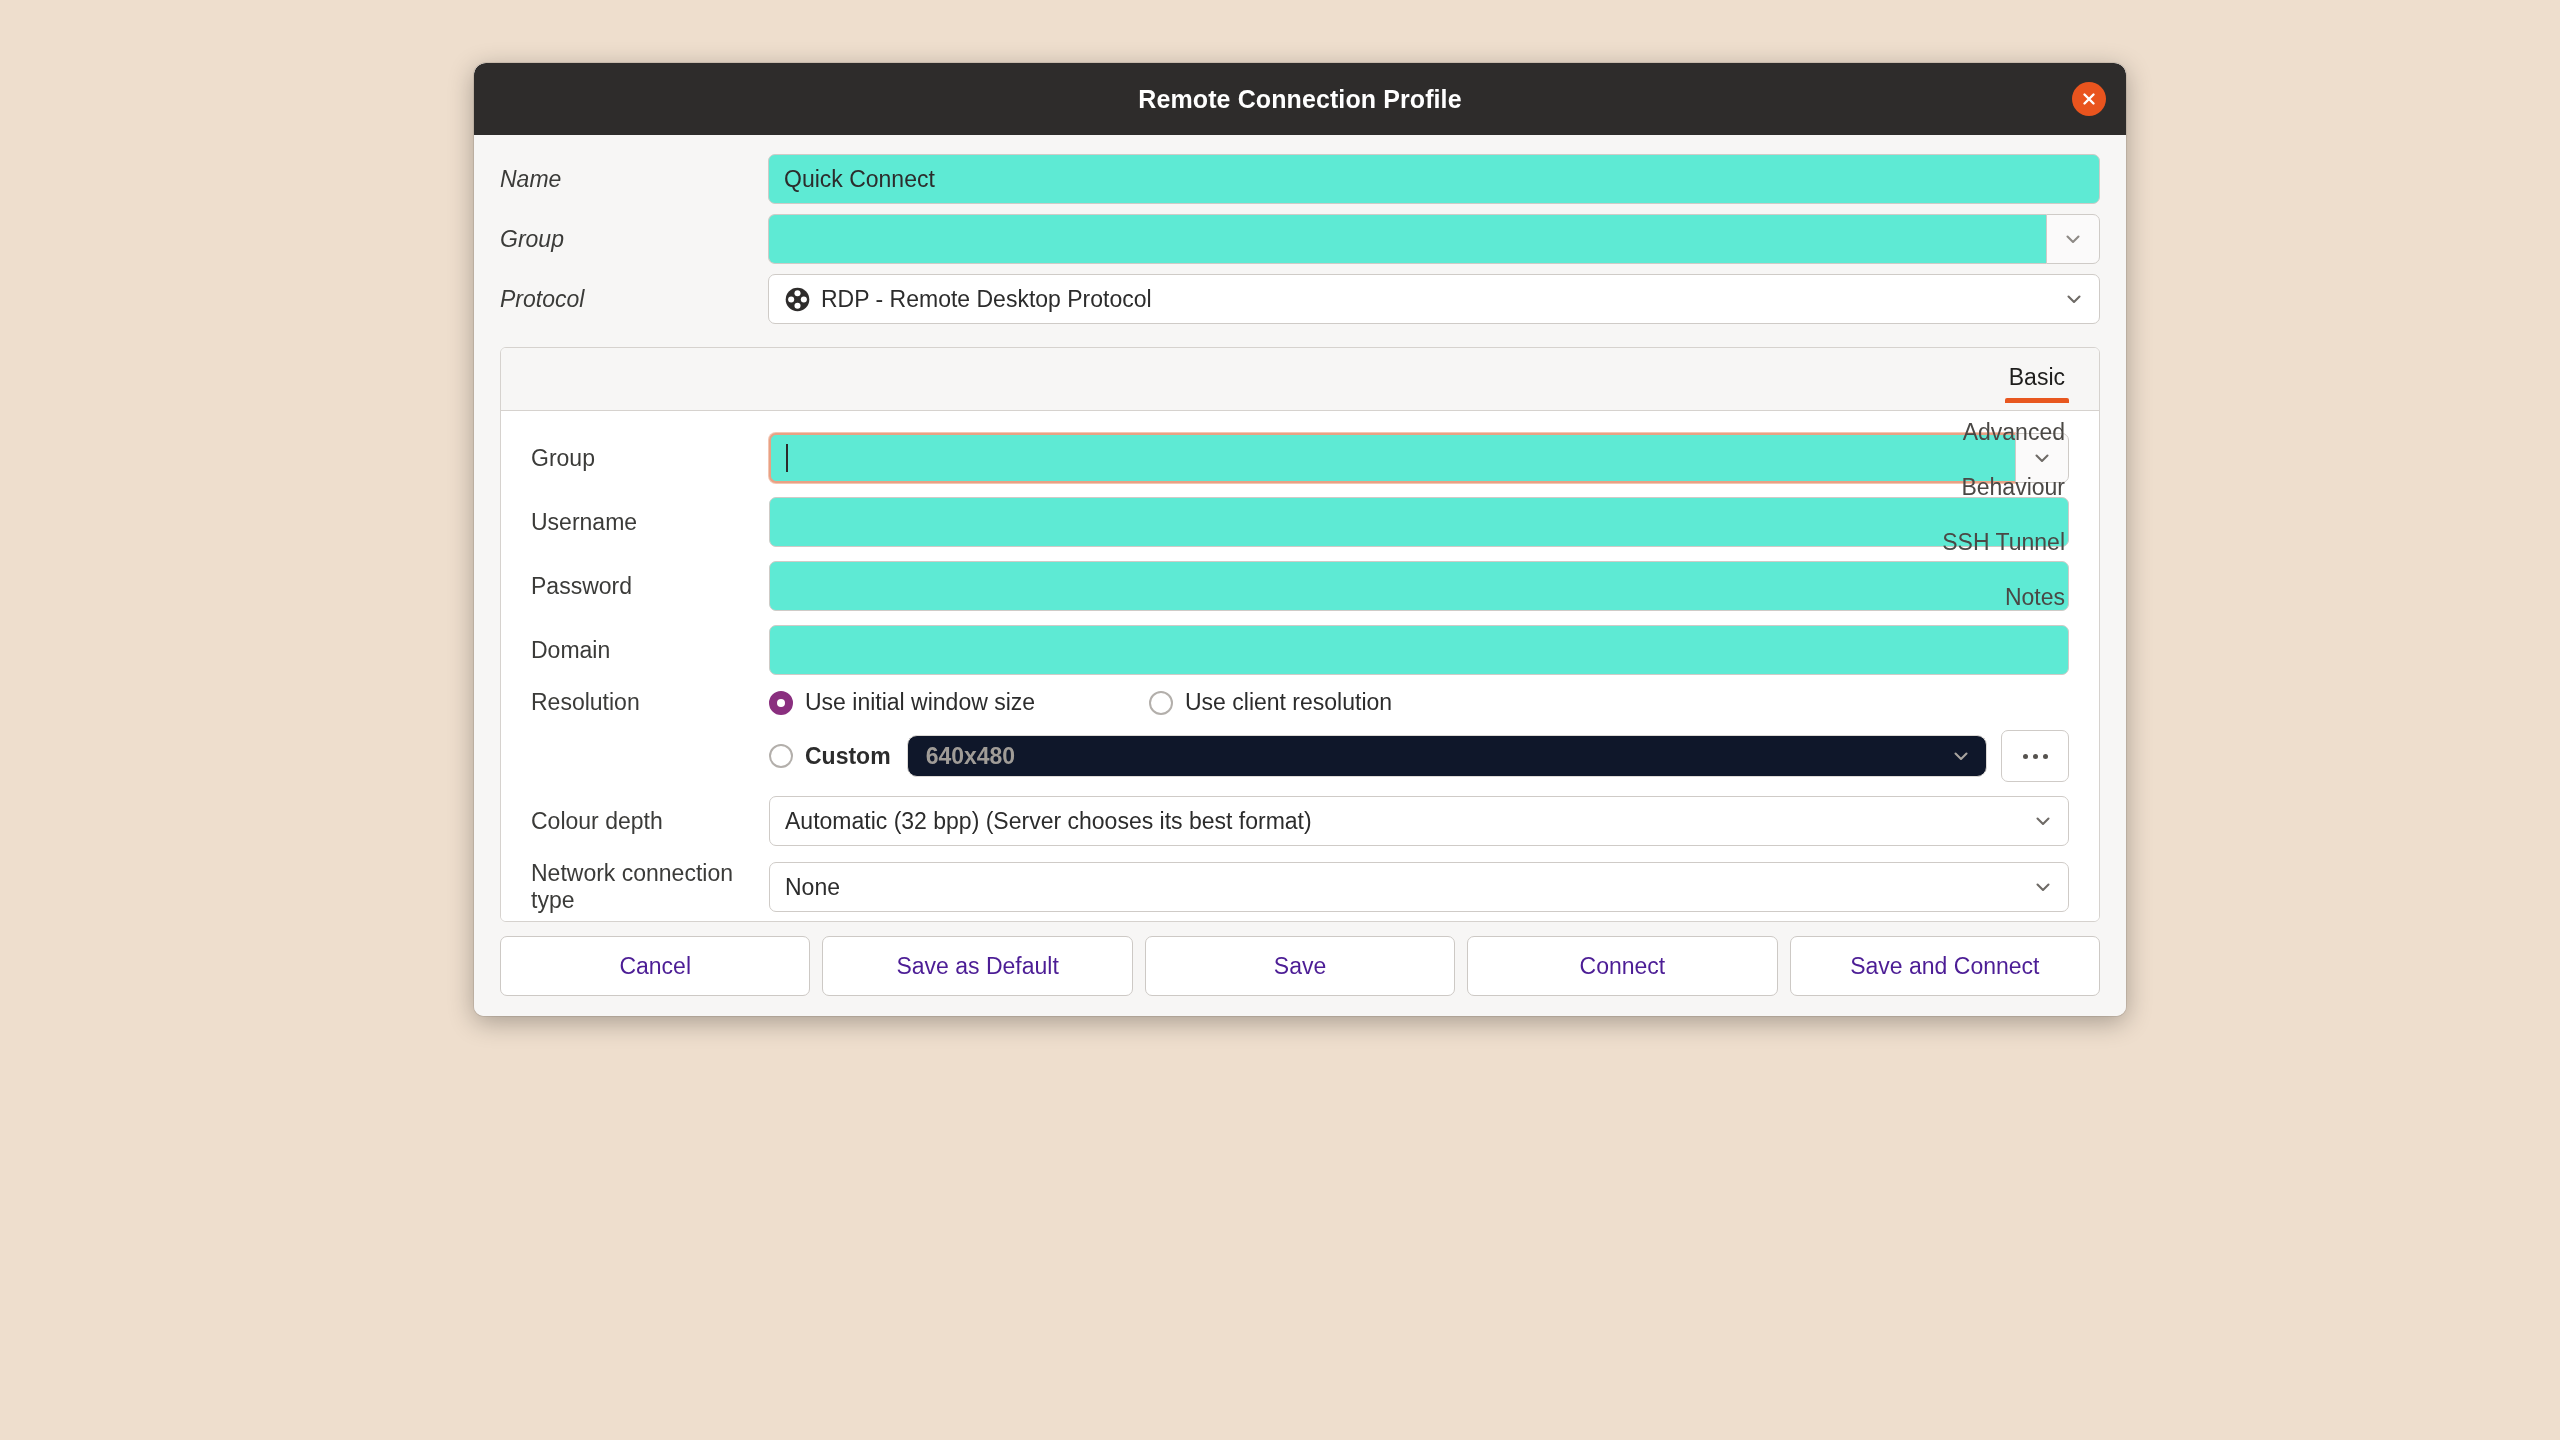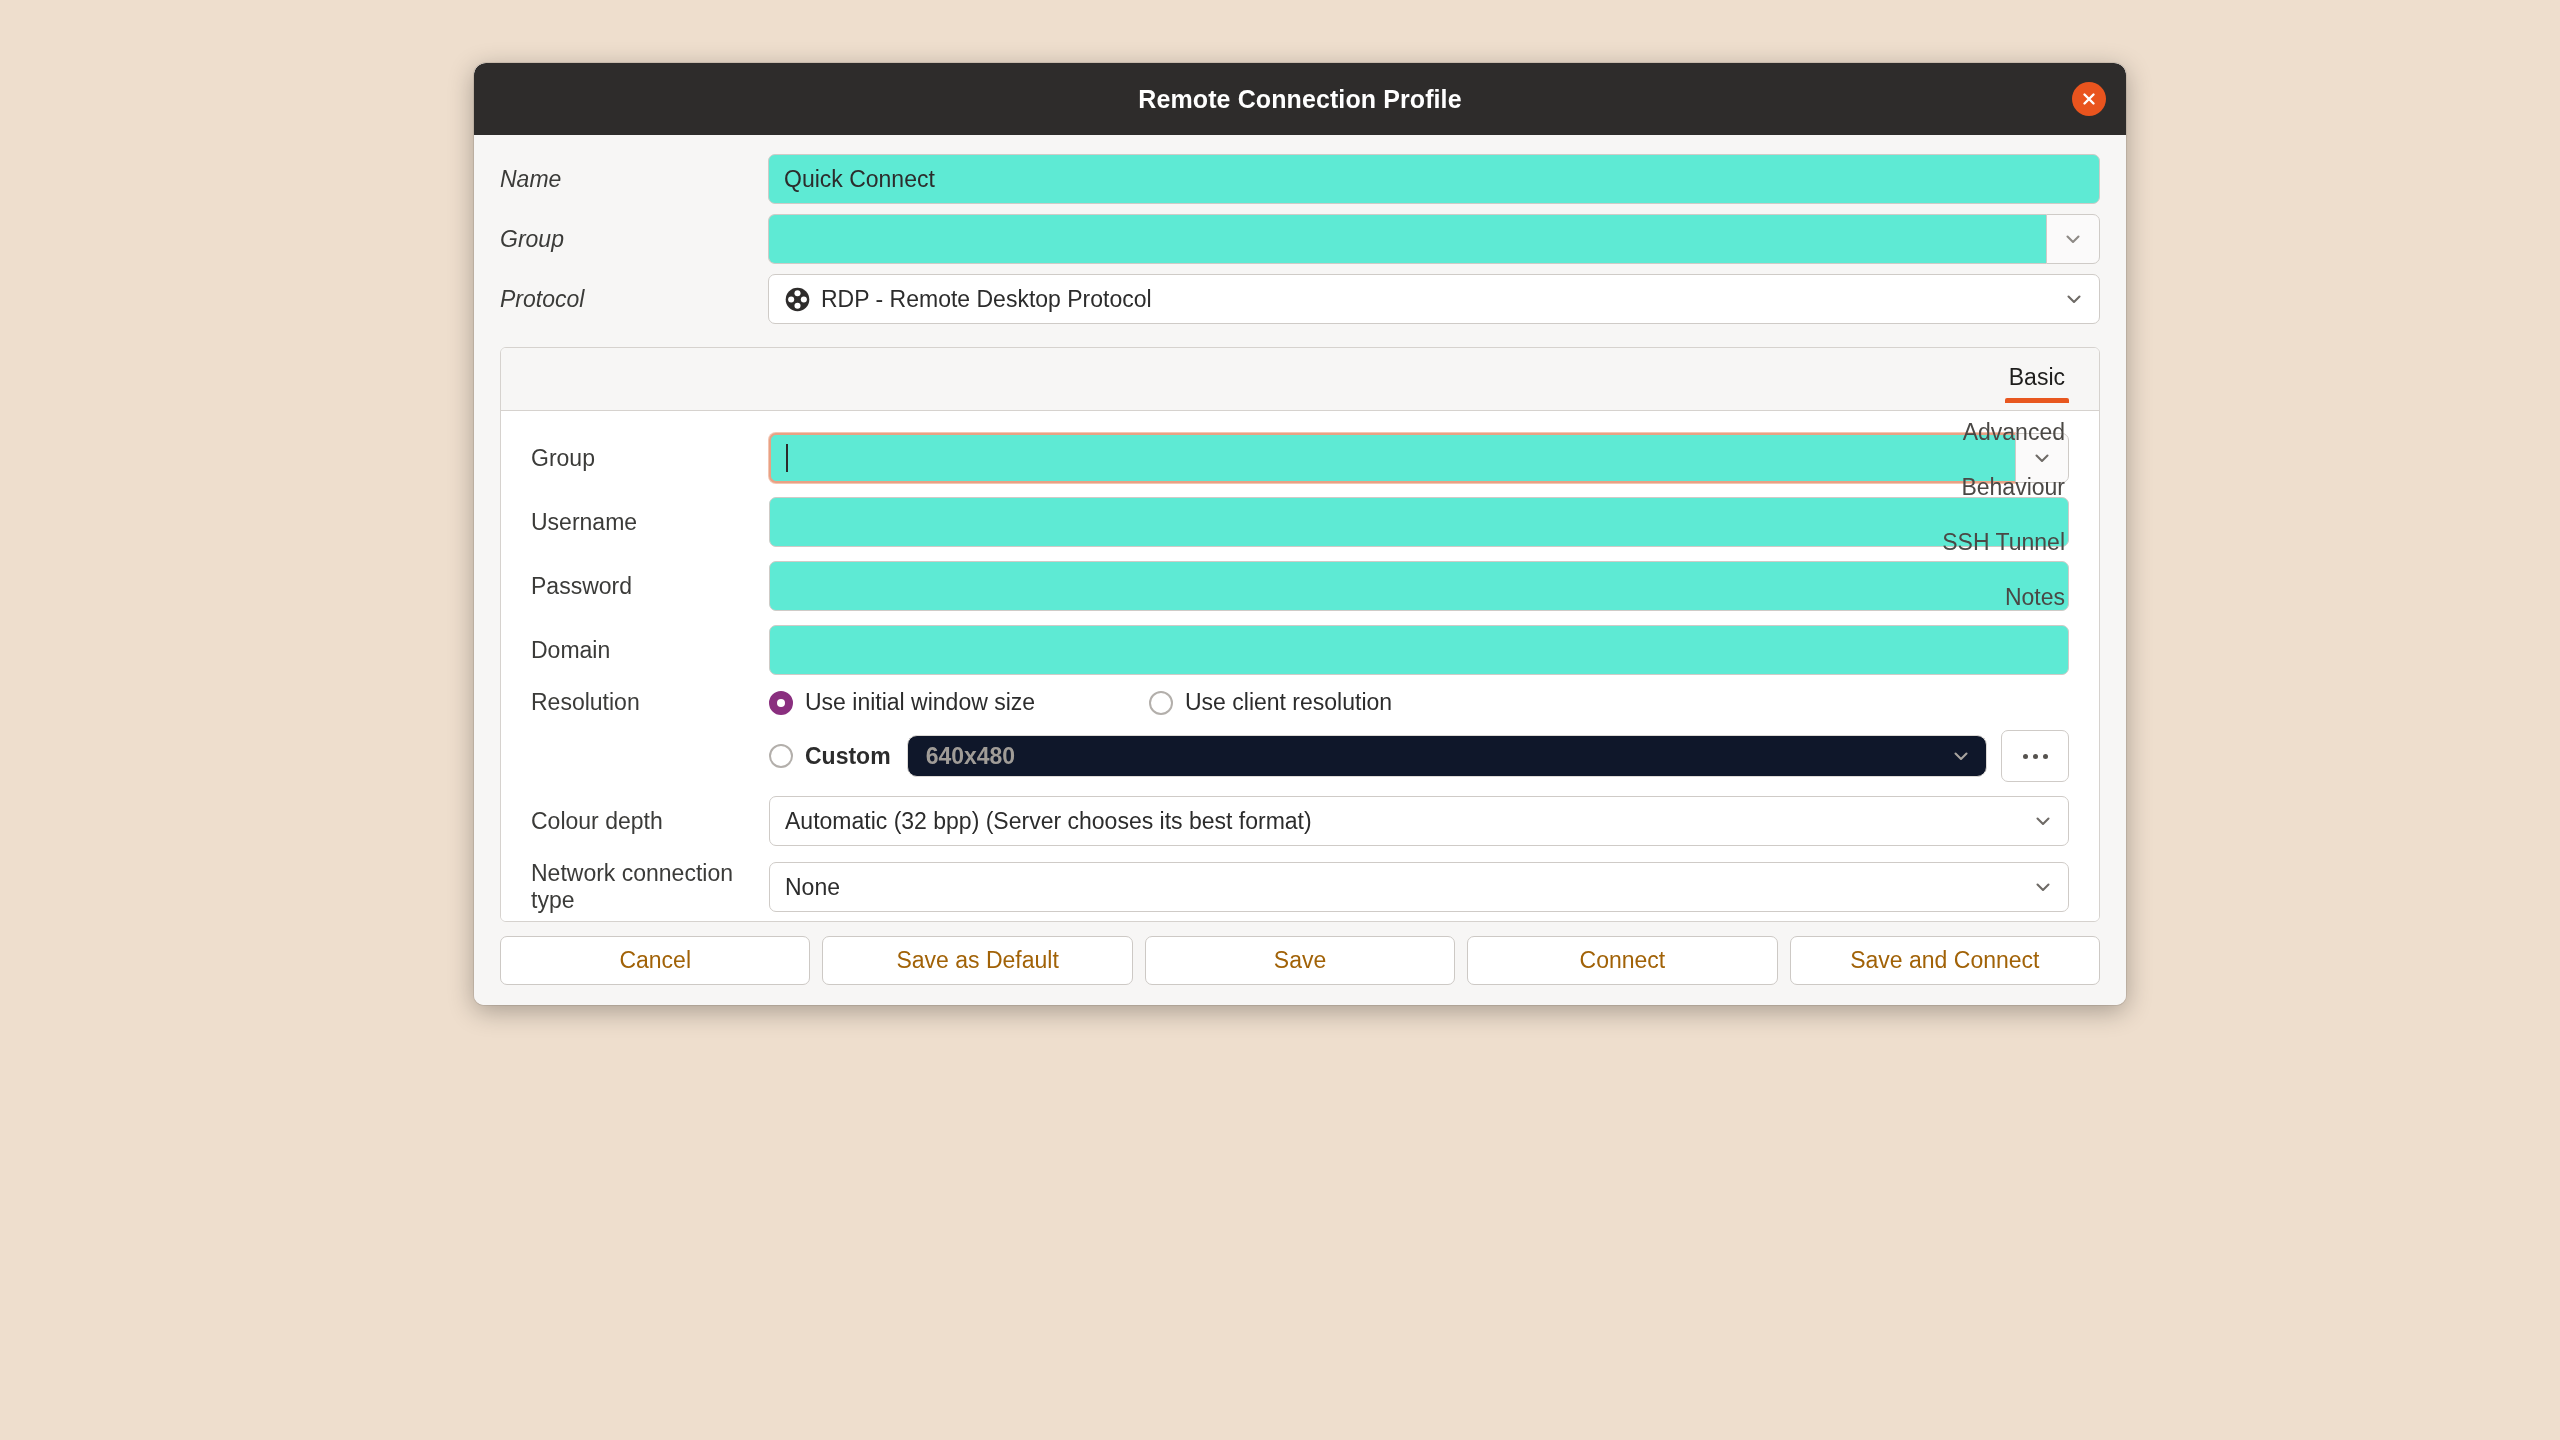--- a/index.html
+++ b/index.html
@@ -301,26 +301,26 @@
   
   .actionbar {
     display: flex;
     gap: 12px;
     padding: 14px 26px 20px 26px;
     background: #f7f6f5;
     flex: none;
   }
   .abtn {
     flex: 1;
-    height: 49px;
+    height: 60px;
     background: #ffffff;
     border: 1px solid #cdc9c5;
     border-radius: 7px;
     font-size: 23px;
-    color: #a16207;
+    color: #4c1d95;
     font-family: "Liberation Sans", sans-serif;
     cursor: pointer;
     display: flex;
     align-items: center;
     justify-content: center;
   }
 </style>
 </head>
 <body>
 

